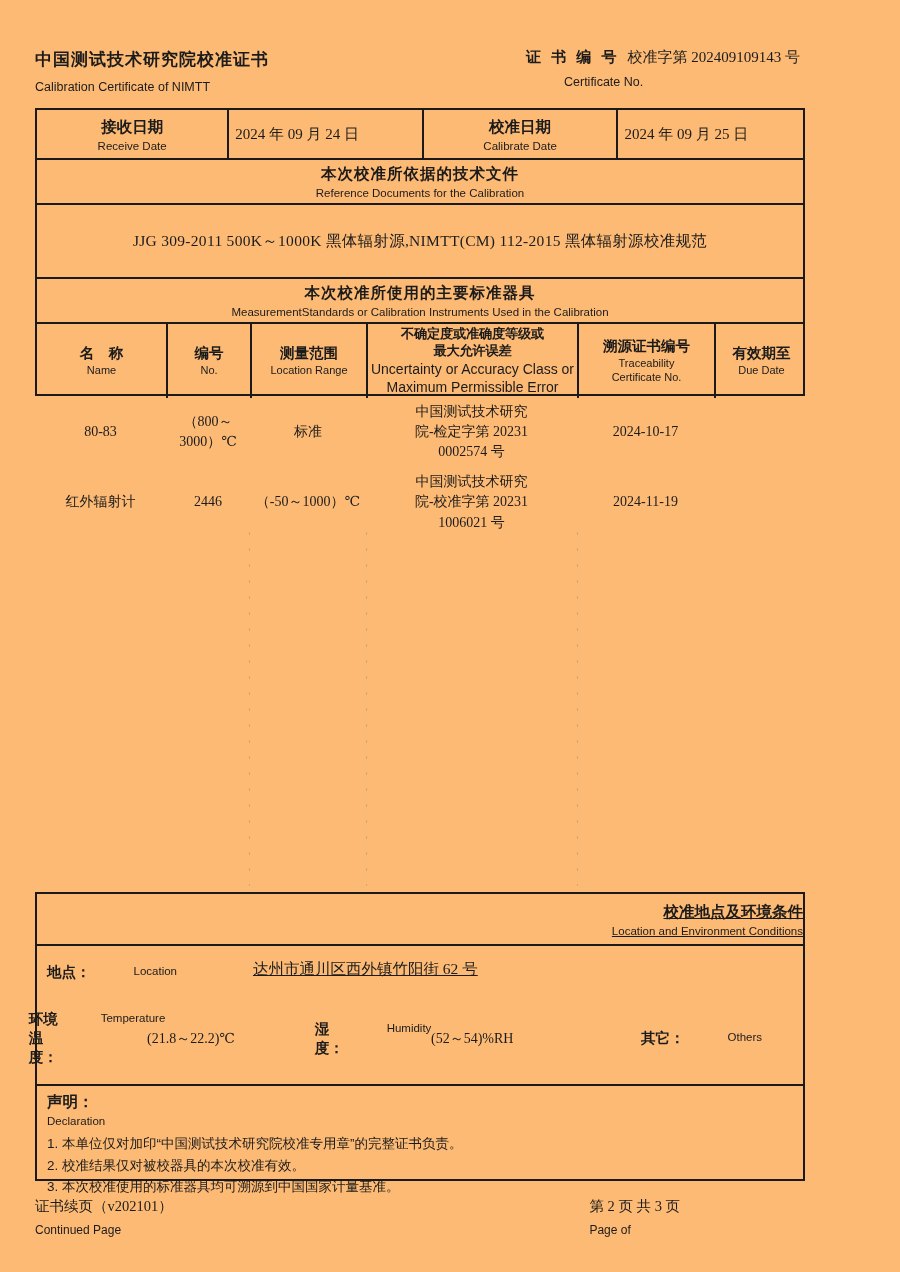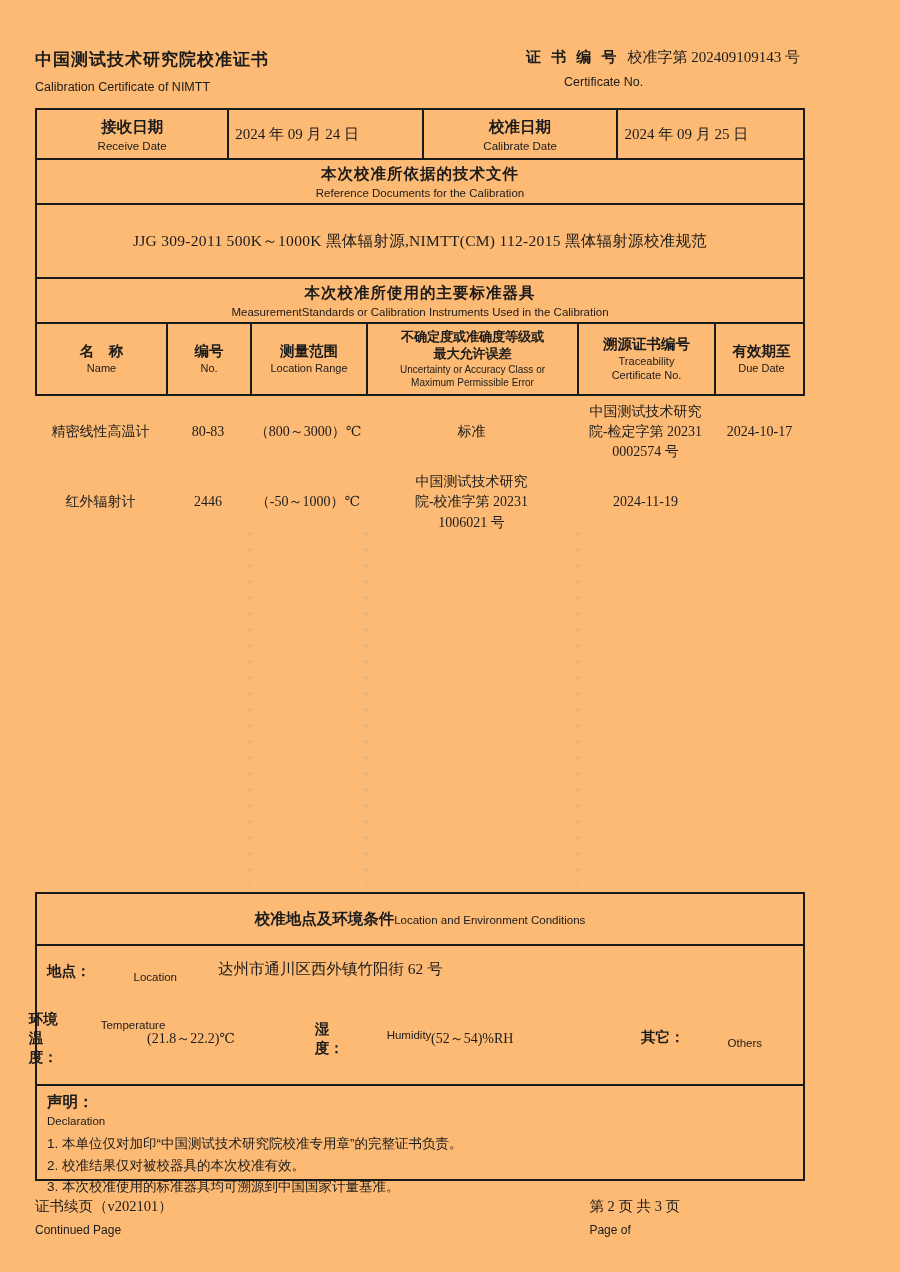--- a/index.html
+++ b/index.html
@@ -48,46 +48,46 @@
   .std-grid { display:grid; grid-template-columns:131px 84px 116px 211px 137px 91px; }
   .std-header { height:74px; }
   .std-header .h-cell {
     display:flex; flex-direction:column; justify-content:center; align-items:center;
     text-align:center; border-right:2px solid #1a1a1a; padding:2px 1px;
   }
   .std-header .h-cell:last-child { border-right:none; }
   .h-cn { font-family:"Liberation Sans","DejaVu Sans",sans-serif; font-weight:700; font-size:14.5px; white-space:pre-line; line-height:1.25; }
   .h-cell.tight .h-cn { font-size:13.2px; letter-spacing:-.2px; }
   .h-en { font-family:"Liberation Sans","DejaVu Sans",sans-serif; font-size:11px; line-height:1.25; margin-top:2px; white-space:pre-line; }
-  .h-cell.tight .h-en { font-size:10px; }
+  .h-cell.tight .h-en { font-size:14px; }
 
   .std-row { border:none; }
   .std-row .r-cell {
     display:flex; align-items:center; justify-content:center; text-align:center;
     font-size:14px; padding:4px 2px; line-height:1.45;
   }
   .row-1 { height:72px; }
   .row-2 { height:64px; }
   .pre { white-space:pre-line; }
   .trace { font-size:13.3px; }
 
   
   .spacer { position:relative; height:362px; }
   .ghost-line {
     position:absolute; top:0; bottom:8px; width:1px; opacity:.55;
     background:repeating-linear-gradient(to bottom,#9a9a9a 0 3px,transparent 3px 16px);
   }
 
   
-  .loc-title { height:52px; border-bottom:2px solid #1a1a1a; display:flex; flex-direction:row; justify-content:center; align-items:center; }
+  .loc-title { height:52px; border-bottom:2px solid #1a1a1a; display:flex; flex-direction:column; justify-content:center; align-items:flex-end;text-decoration:underline; }
   .loc-place { height:53px; display:flex; align-items:center; padding:0 10px; }
   .lblk { display:flex; justify-content:center;gap:12px; }
   .lblk .cn-b { font-size:14.5px; }
-  .lblk .en-s { margin-top:9px;padding-left:31px; }
-  .place-val { font-size:15.5px; margin-left:41px; margin-top:-6px; }
+  .lblk .en-s { margin-top:2px;padding-left:31px; }
+  .place-val { font-size:15.5px; margin-left:76px; margin-top:-6px;text-decoration:underline; }
   .loc-env { height:85px; display:flex; align-items:center; padding:0 10px 6px 10px; }
   .env-val { font-size:14px; text-align:left; }
   .v-temp { width:170px; }
   .v-hum { width:170px; margin-left:22px; }
   .w-temp { width:100px; }
   .w-hum { width:72px; margin-left:20px; }
   .w-oth { margin-left:40px; }
 
   
   .decl { border-top:2px solid #1a1a1a; padding:6px 10px 8px 10px; height:95px; }
@@ -167,21 +167,20 @@
         <div class="h-en">Traceability
 Certificate No.</div>
       </div>
       <div class="h-cell">
         <div class="h-cn">有效期至</div>
         <div class="h-en">Due Date</div>
       </div>
     </div>
 
     <div class="std-grid std-row row-1">
-      <div class="r-cell">精密线性高温计</div>
       <div class="r-cell">80-83</div>
       <div class="r-cell">（800～3000）℃</div>
       <div class="r-cell">标准</div>
       <div class="r-cell pre trace">中国测试技术研究
 院-检定字第 20231
 0002574 号</div>
       <div class="r-cell">2024-10-17</div>
     </div>
 
     <div class="std-grid std-row row-2">

